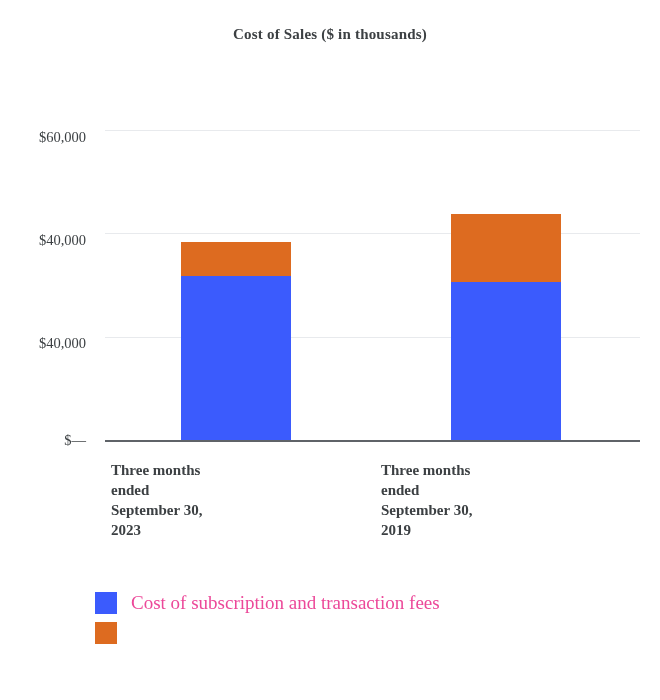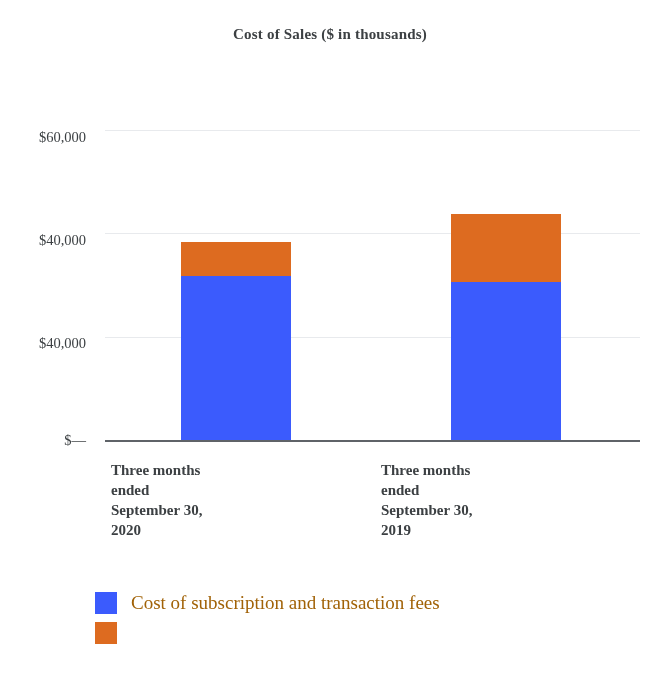--- a/index.html
+++ b/index.html
@@ -103,21 +103,21 @@
   }
   .legend-swatch {
     width: 22px;
     height: 22px;
     flex: 0 0 22px;
     margin-right: 14px;
   }
   .legend-text {
     font-family: "Liberation Serif", serif;
     font-size: 19px;
-    color: #a16207;
+    color: #ec4899;
     white-space: nowrap;
   }
 </style>
 </head>
 <body>
 
 <div class="chart-wrap">
 
   <div class="chart-title">Cost of Sales ($ in thousands)</div>
 
@@ -140,21 +140,21 @@
     <div class="bar-group" style="left: 346px; width: 110px; height: 226px;">
       <div class="seg" style="bottom: 0; height: 157.6px; background: #3b5bfd;"></div>
       <div class="seg" style="bottom: 157.6px; height: 68.7px; background: #dd6b20;"></div>
     </div>
   </div>
 
   <div class="cat-label" style="left: 111px; top: 460px; width: 170px;">
     <div>Three months</div>
     <div>ended</div>
     <div>September 30,</div>
-    <div>2020</div>
+    <div>2023</div>
   </div>
   <div class="cat-label" style="left: 381px; top: 460px; width: 170px;">
     <div>Three months</div>
     <div>ended</div>
     <div>September 30,</div>
     <div>2019</div>
   </div>
 
   <div class="legend">
     <div class="legend-row">

